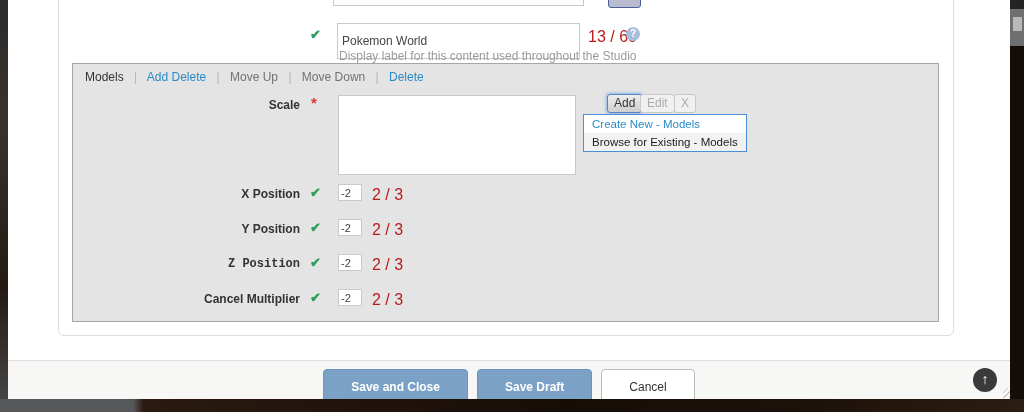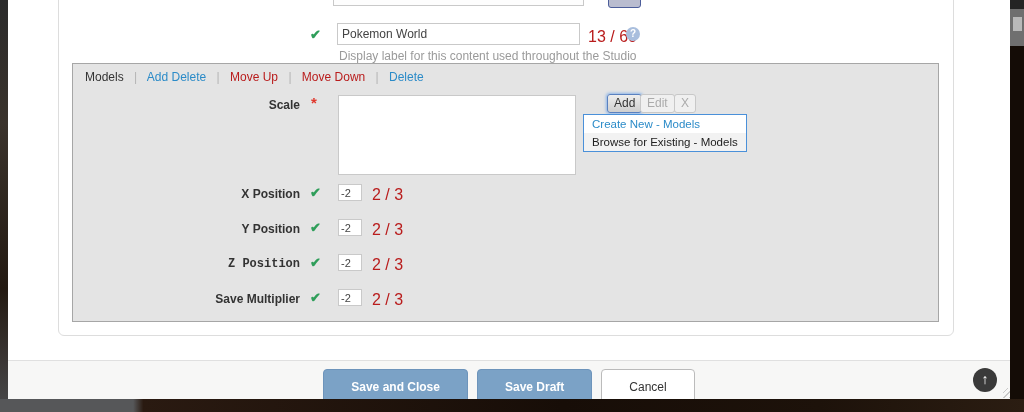--- a/index.html
+++ b/index.html
@@ -16,32 +16,32 @@
     background:linear-gradient(90deg,#565759 0,#565759 13%,#2a1a11 14%,#170d07 55%,#1d120a 80%,#2b1d12 100%);}
   
   .modal{left:8px;top:0;width:1002px;height:399px;background:#fff;overflow:hidden;}
   .panel{left:50px;top:-24px;width:894px;height:358px;background:#fff;
     border:1px solid #ddd;border-radius:6px;}
   .top-input-partial{left:325px;top:-16px;width:249px;height:20px;background:#fdfdfd;border:1px solid #c9c9c9;}
   .top-btn-partial{left:600px;top:-14px;width:31px;height:20px;background:#b9bccf;border:1px solid #4c5d9a;border-radius:3px;}
   .flabel{width:192px;text-align:right;font-size:12px;font-weight:bold;color:#333;line-height:18px;white-space:nowrap;}
   .check{font-size:13px;font-weight:bold;color:#2f9e5a;line-height:16px;}
   .txt-input{border:1px solid #c9c9c9;background:#fff;font-family:"Liberation Sans",sans-serif;
-    font-size:12px;color:#444;padding:10px 4px;box-sizing:border-box;}
+    font-size:12px;color:#444;padding:17px 4px;box-sizing:border-box;}
   .counter{font-size:16px;color:#b91c1c;white-space:nowrap;}
   .help-badge{width:14px;height:14px;border-radius:50%;background:#a9bedd;color:#fff;
     font-size:10px;font-weight:bold;text-align:center;line-height:14px;}
   .helper{font-size:12px;color:#9a9a9a;white-space:nowrap;}
   .models-box{left:64px;top:63px;width:867px;height:259px;background:#e4e4e4;border:1px solid #a6a6a6;box-sizing:border-box;}
   .models-header{position:absolute;left:12px;top:6px;font-size:12px;white-space:nowrap;}
   .models-header span{margin-right:7px;}
   .mh-title{color:#333;}
   .mh-sep{color:#b5b5b5;}
   .mh-link{color:#2b8bc8;cursor:pointer;}
-  .mh-link-disabled{color:#b91c1c;}
+  .mh-link-disabled{color:#737373;}
   .req{color:#e0372c;font-size:15px;font-weight:bold;line-height:14px;}
   .listbox{left:330px;top:95px;width:236px;height:78px;background:#fff;border:1px solid #c9c9c9;}
   .mini-btn{height:19px;font-size:12px;color:#333;border:1px solid #8a8a8a;border-radius:3px;
     background:linear-gradient(#eee,#cfcfcf);padding:0 6px;line-height:17px;box-sizing:border-box;text-align:center;margin-left:24px;}
   .mini-btn.focus{border-color:#5a81c0;box-shadow:0 0 3px 1px #8ab4e8;}
   .mini-btn.disabled{background:#f0f0f0;border-color:#c8c8c8;color:#ababab;}
   .menu{left:575px;top:114px;min-width:130px;background:#fff;border:1px solid #4a90d9;font-size:11.5px;white-space:nowrap;}
   .menu-item{padding:3px 8px;color:#2b8bc8;cursor:pointer;}
   .menu-item.alt{color:#222;background:#f2f2f2;}
   .num-input{width:24px;height:17px;font-size:11px;padding:1px 2px;}
@@ -114,21 +114,21 @@
   <div class="abs flabel" style="left:100px;top:220px;">Y Position</div>
   <div class="abs check" style="left:302px;top:220px;">✔</div>
   <input class="abs txt-input num-input" style="left: 330px; top: 219px;" value="-2">
   <div class="abs counter" style="left:364px;top:221px;">2 / 3</div>
 
   <div class="abs flabel" style="left:100px;top:255px;font-family:Liberation Mono, monospace;">Z Position</div>
   <div class="abs check" style="left:302px;top:255px;">✔</div>
   <input class="abs txt-input num-input" style="left: 330px; top: 254px;" value="-2">
   <div class="abs counter" style="left:364px;top:256px;">2 / 3</div>
 
-  <div class="abs flabel" style="left:100px;top:290px;">Save Multiplier</div>
+  <div class="abs flabel" style="left:100px;top:290px;">Cancel Multiplier</div>
   <div class="abs check" style="left:302px;top:290px;">✔</div>
   <input class="abs txt-input num-input" style="left: 330px; top: 289px;" value="-2">
   <div class="abs counter" style="left:364px;top:291px;">2 / 3</div>
 
   <div class="abs footer">
     <button class="btn btn-primary">Save and Close</button>
     <button class="btn btn-primary">Save Draft</button>
     <button class="btn btn-plain">Cancel</button>
   </div>
   <div class="abs scroll-top">

